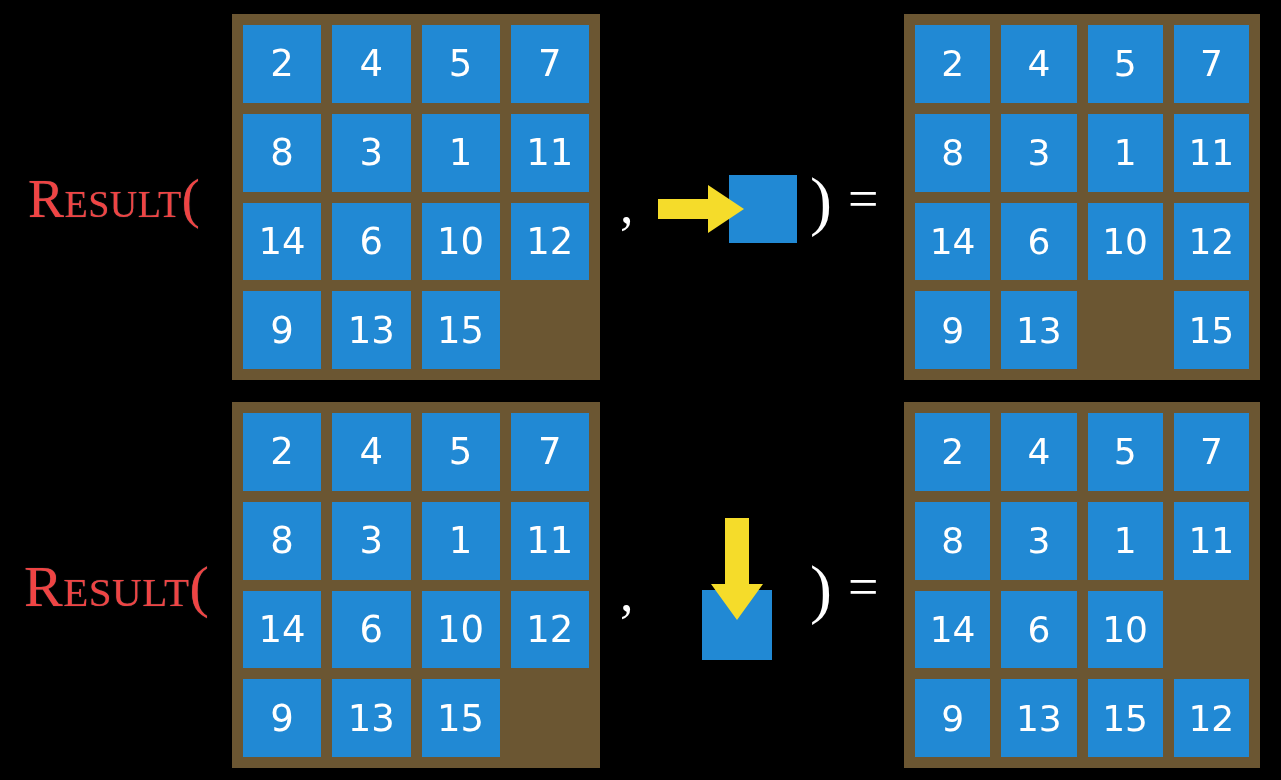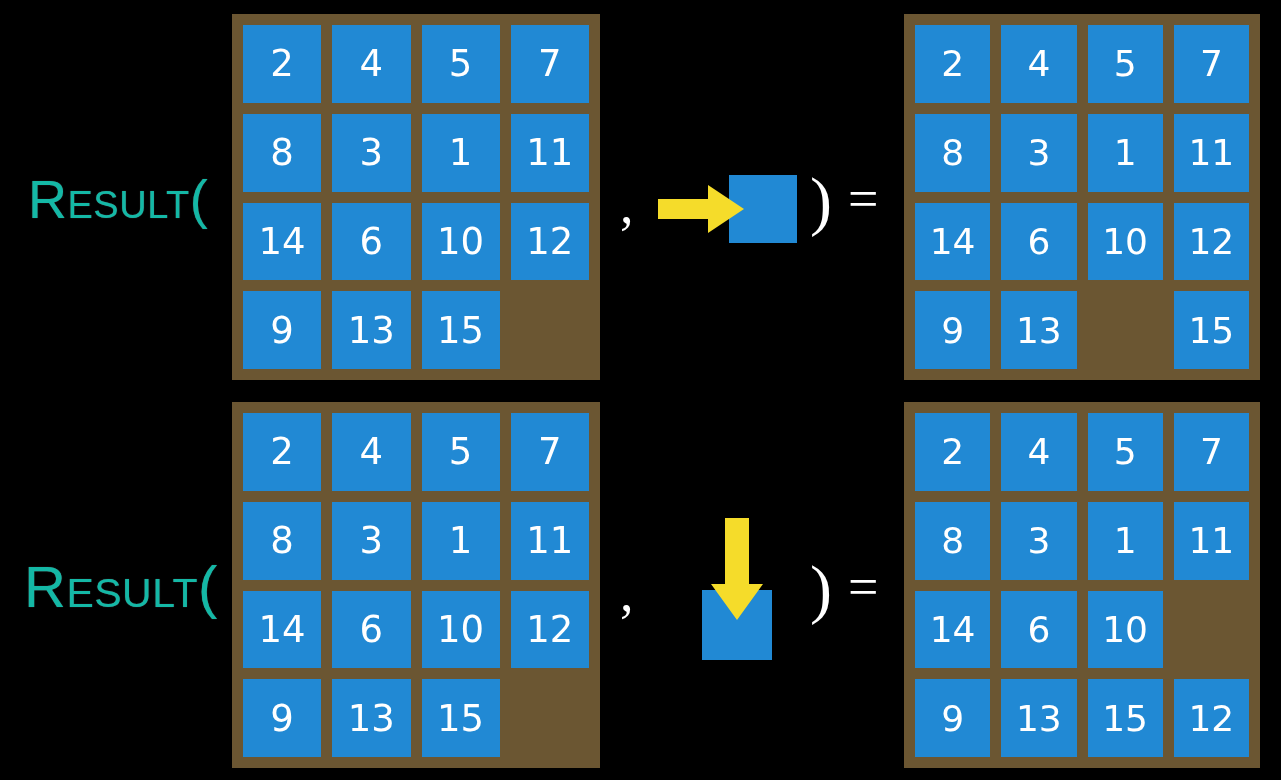--- a/index.html
+++ b/index.html
@@ -10,22 +10,22 @@
   .stage{position:absolute;inset:0;background:#000;}
 
   
   .row{position:absolute;left:0;width:1281px;height:390px;}
   .row-top{top:0;}
   .row-bottom{top:390px;}
 
   
   .result-label{
     position:absolute;
-    color:#14b8a6;
-    font-family:Liberation Sans, sans-serif;
+    color:#ef4444;
+    font-family:Liberation Serif, serif;
     font-variant:small-caps;
     white-space:nowrap;
     letter-spacing:0.5px;
     text-shadow:0 0 1px rgba(255,255,255,.35);
     user-select:none;
     text-align:right;
   }
   .result-top{left:28px;top:172px;font-size:54px;line-height:54px;}
   .result-bottom{left:24px;top:558px;font-size:58px;line-height:58px;}
 

